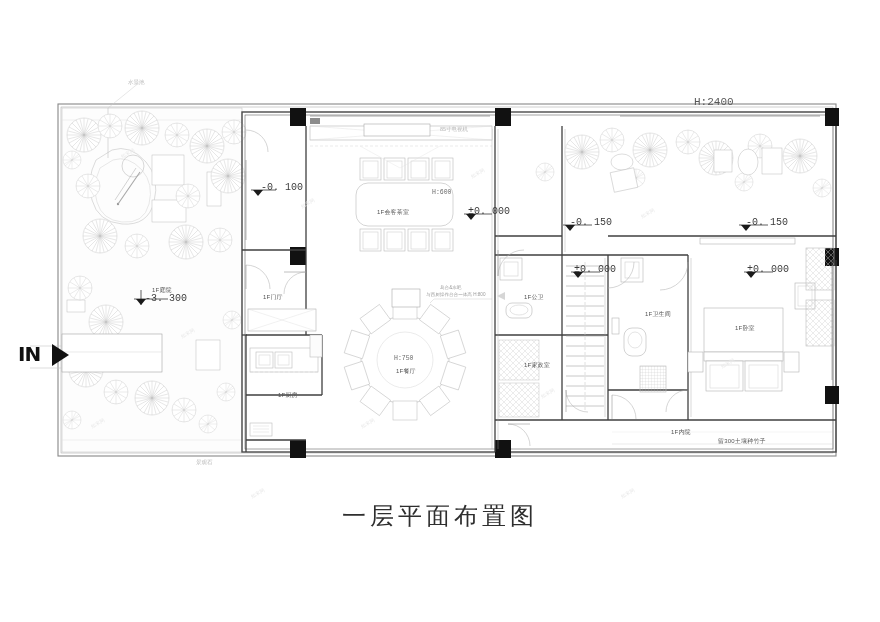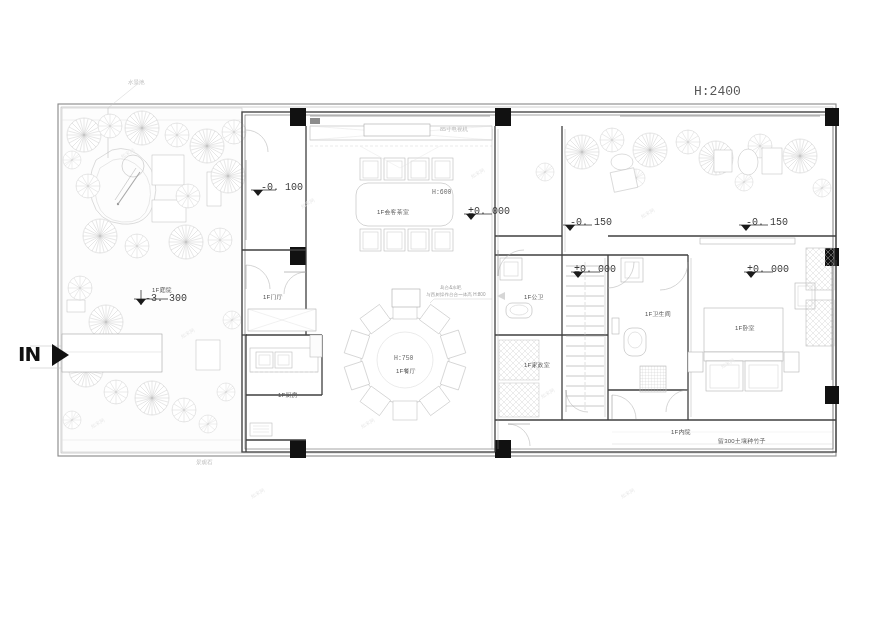--- a/index.html
+++ b/index.html
@@ -417,21 +417,21 @@
   <div class="lbl room-lbl" style="left:671px;top:428px">1F内院</div>
 
   <div class="lbl elev-lbl" style="left:261px;top:182px">-0. 100</div>
   <div class="lbl elev-lbl" style="left:468px;top:206px">±0. 000</div>
   <div class="lbl elev-lbl" style="left:570px;top:217px">-0. 150</div>
   <div class="lbl elev-lbl" style="left:746px;top:217px">-0. 150</div>
   <div class="lbl elev-lbl" style="left:574px;top:264px">±0. 000</div>
   <div class="lbl elev-lbl" style="left:747px;top:264px">±0. 000</div>
   <div class="lbl elev-lbl" style="left:145px;top:293px">-3. 300</div>
 
-  <div class="lbl h-lbl" style="left:694px;top:84px;font-size:13px;color:#575757">H:2400</div>
+  <div class="lbl h-lbl" style="left:694px;top:96px;font-size:11px;color:#575757">H:2400</div>
 
   <div class="lbl faint" style="left:128px;top:79px">水景池</div>
   <div class="lbl faint" style="left:196px;top:459px">景观石</div>
   <div class="lbl faint" style="left:440px;top:126px">85寸电视机</div>
   <div class="lbl room-lbl" style="left:718px;top:437px">留300土壤种竹子</div>
 
   <div class="lbl note" style="left:440px;top:285px">岛台&amp;水吧</div>
   <div class="lbl note" style="left:426px;top:292px">与西厨操作台合一体高 H:800</div>
 
   <div class="wm" style="left:120px;top:150px">知末网</div>
@@ -440,13 +440,14 @@
   <div class="wm" style="left:640px;top:210px">知末网</div>
   <div class="wm" style="left:790px;top:150px">知末网</div>
   <div class="wm" style="left:180px;top:330px">知末网</div>
   <div class="wm" style="left:360px;top:420px">知末网</div>
   <div class="wm" style="left:540px;top:390px">知末网</div>
   <div class="wm" style="left:720px;top:360px">知末网</div>
   <div class="wm" style="left:90px;top:420px">知末网</div>
   <div class="wm" style="left:250px;top:490px">知末网</div>
   <div class="wm" style="left:620px;top:490px">知末网</div>
 
+  <div class="title">一层平面布置图</div>
 </div>
 
 </body></html>

